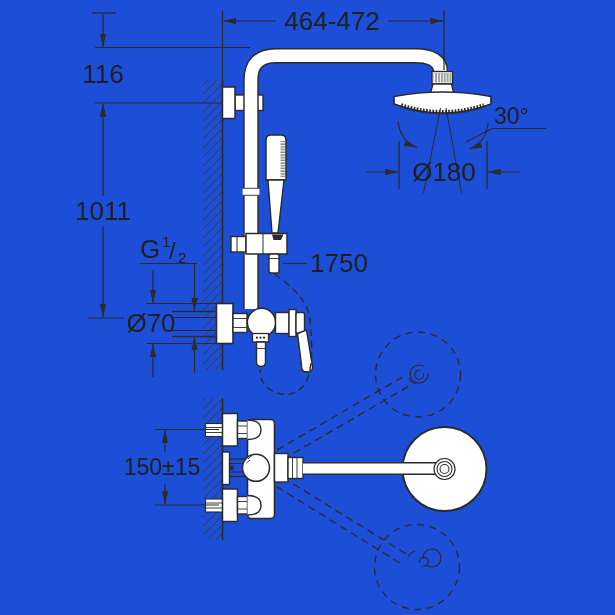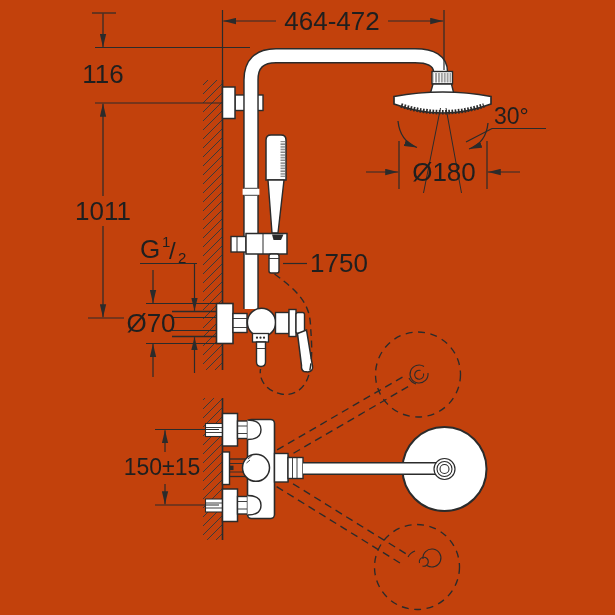--- a/index.html
+++ b/index.html
@@ -5,21 +5,21 @@
   html, body {
     margin: 0;
     padding: 0;
     background: #ffffff;
     font-family: "Liberation Sans", sans-serif;
   }
   .canvas {
     position: relative;
     width: 615px;
     height: 615px;
-    background: #c2410c;
+    background: #1d4ed8;
     overflow: hidden;
   }
   svg text {
     fill: #1f1f1f;
     font-family: "Liberation Sans", sans-serif;
   }
   .dim-text   { font-size: 26px; }
   .dim-text-s { font-size: 23px; }
   .frac       { font-size: 15px; }
 </style>

